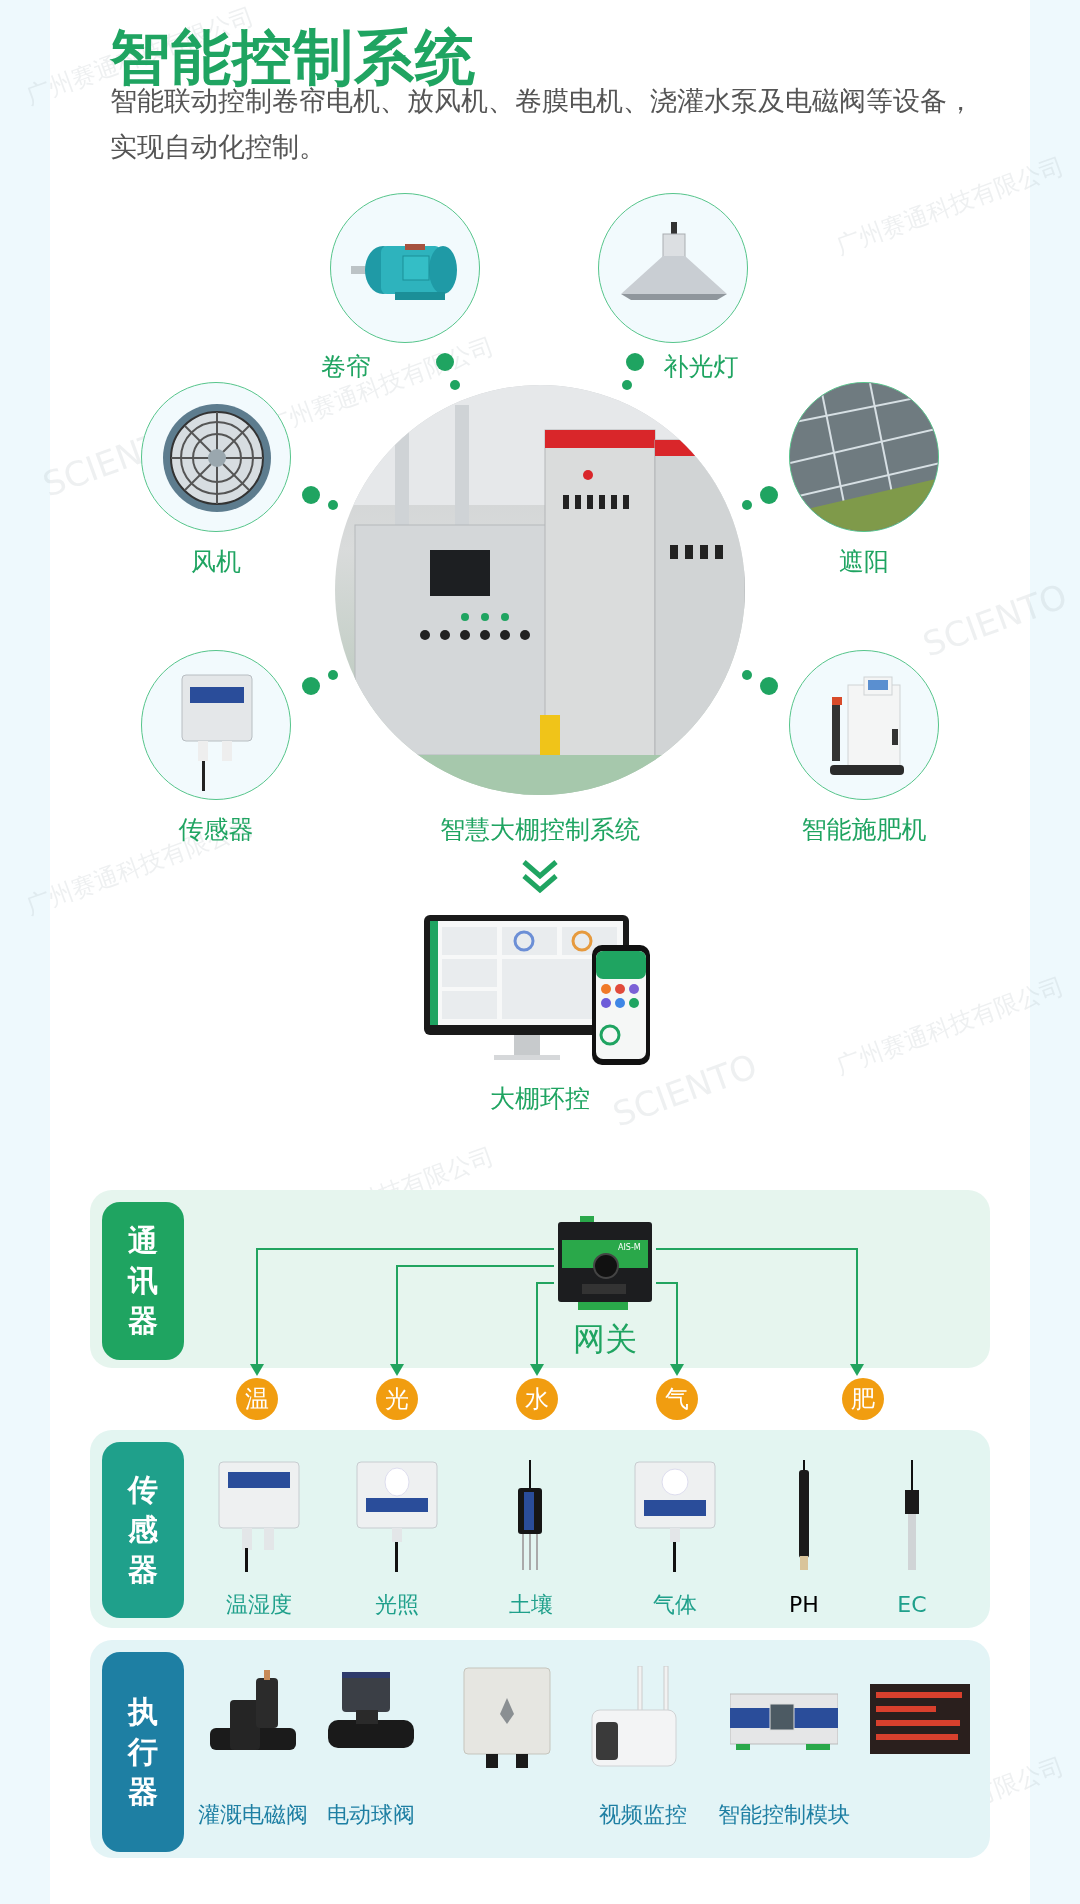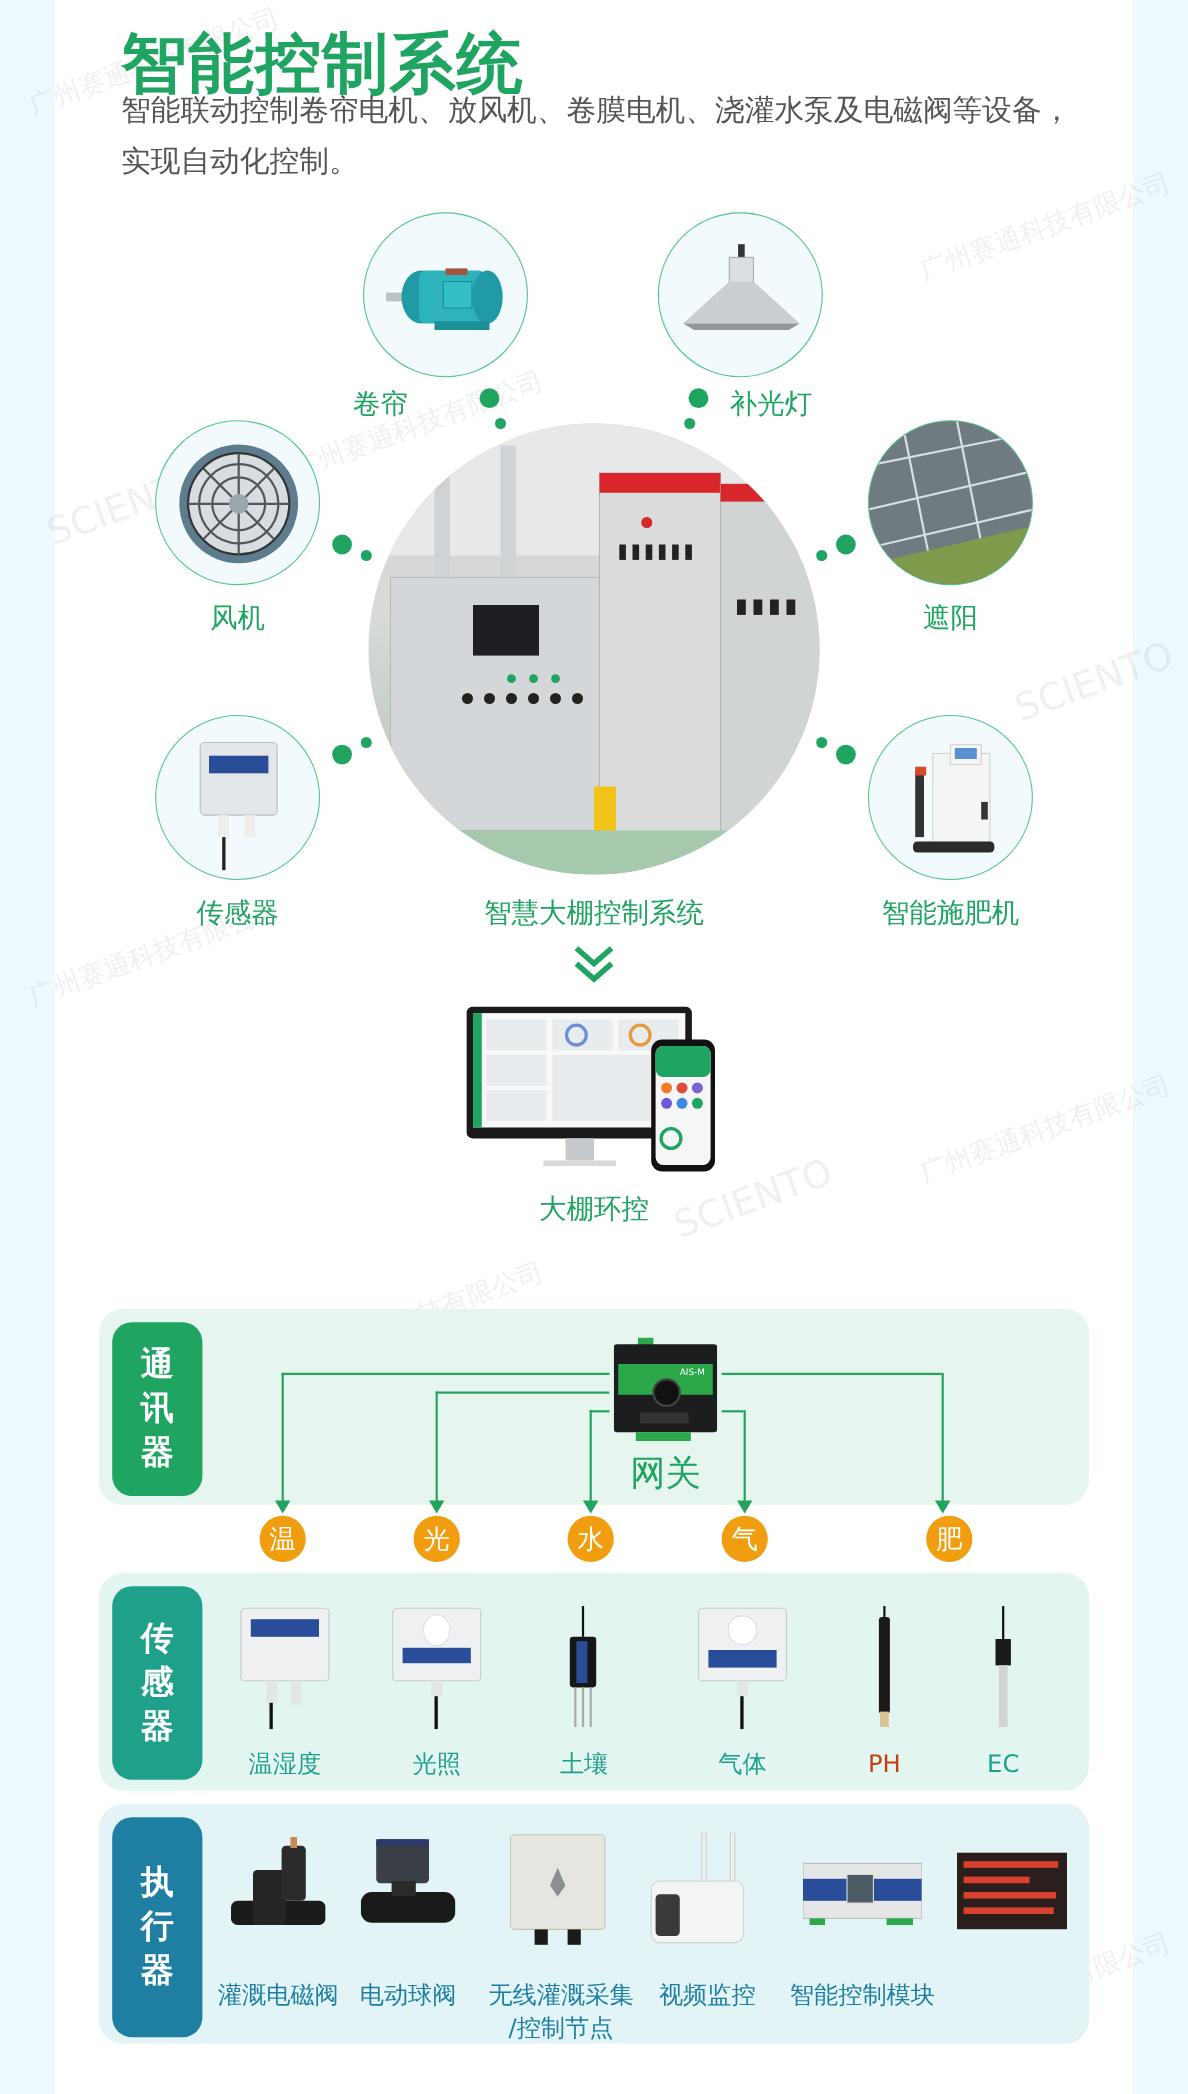--- a/index.html
+++ b/index.html
@@ -305,21 +305,21 @@
   </svg>
   <svg class="dev" style="left:810px;top:30px;" width="24" height="112" viewBox="0 0 24 112">
     <rect x="11" y="0" width="2" height="30" fill="#111"></rect>
     <rect x="5" y="30" width="14" height="24" fill="#1a1a1a"></rect>
     <rect x="8" y="54" width="8" height="56" fill="#d0d4d6"></rect>
   </svg>
   <div class="item-label" style="left:94px;top:160px;color:#1fa08b;">温湿度</div>
   <div class="item-label" style="left:232px;top:160px;color:#1fa08b;">光照</div>
   <div class="item-label" style="left:366px;top:160px;color:#1fa08b;">土壤</div>
   <div class="item-label" style="left:510px;top:160px;color:#1fa08b;">气体</div>
-  <div class="item-label" style="left:639px;top:160px;color:#c2410c;">PH</div>
+  <div class="item-label" style="left:639px;top:160px;color:#000000;">PH</div>
   <div class="item-label" style="left:747px;top:160px;color:#1fa08b;">EC</div>
 </div>
 
 <div class="panel" style="top:1640px;height:218px;background:#e3f4f6;">
   <div class="side-tab" style="top:12px;height:200px;background:#1e7fa3;">
     <span>执</span>
     <span>行</span>
     <span>器</span>
   </div>
   <svg class="dev" style="left:120px;top:30px;" width="86" height="100" viewBox="0 0 86 100">
@@ -363,24 +363,20 @@
       </g>
   </svg>
   <div class="item-label" style="left:88px;top:160px;color:#1e7fa3;">
     <div>灌溉电磁阀</div>
     <div></div>
   </div>
   <div class="item-label" style="left:206px;top:160px;color:#1e7fa3;">
     <div>电动球阀</div>
     <div></div>
   </div>
-  <div class="item-label" style="left:340px;top:160px;color:#1e7fa3;width:160px;">
-    <div>无线灌溉采集</div>
-    <div>/控制节点</div>
-  </div>
   <div class="item-label" style="left:478px;top:160px;color:#1e7fa3;">
     <div>视频监控</div>
     <div></div>
   </div>
   <div class="item-label" style="left:614px;top:160px;color:#1e7fa3;width:160px;">
     <div>智能控制模块</div>
     <div></div>
   </div>
 </div>
 

